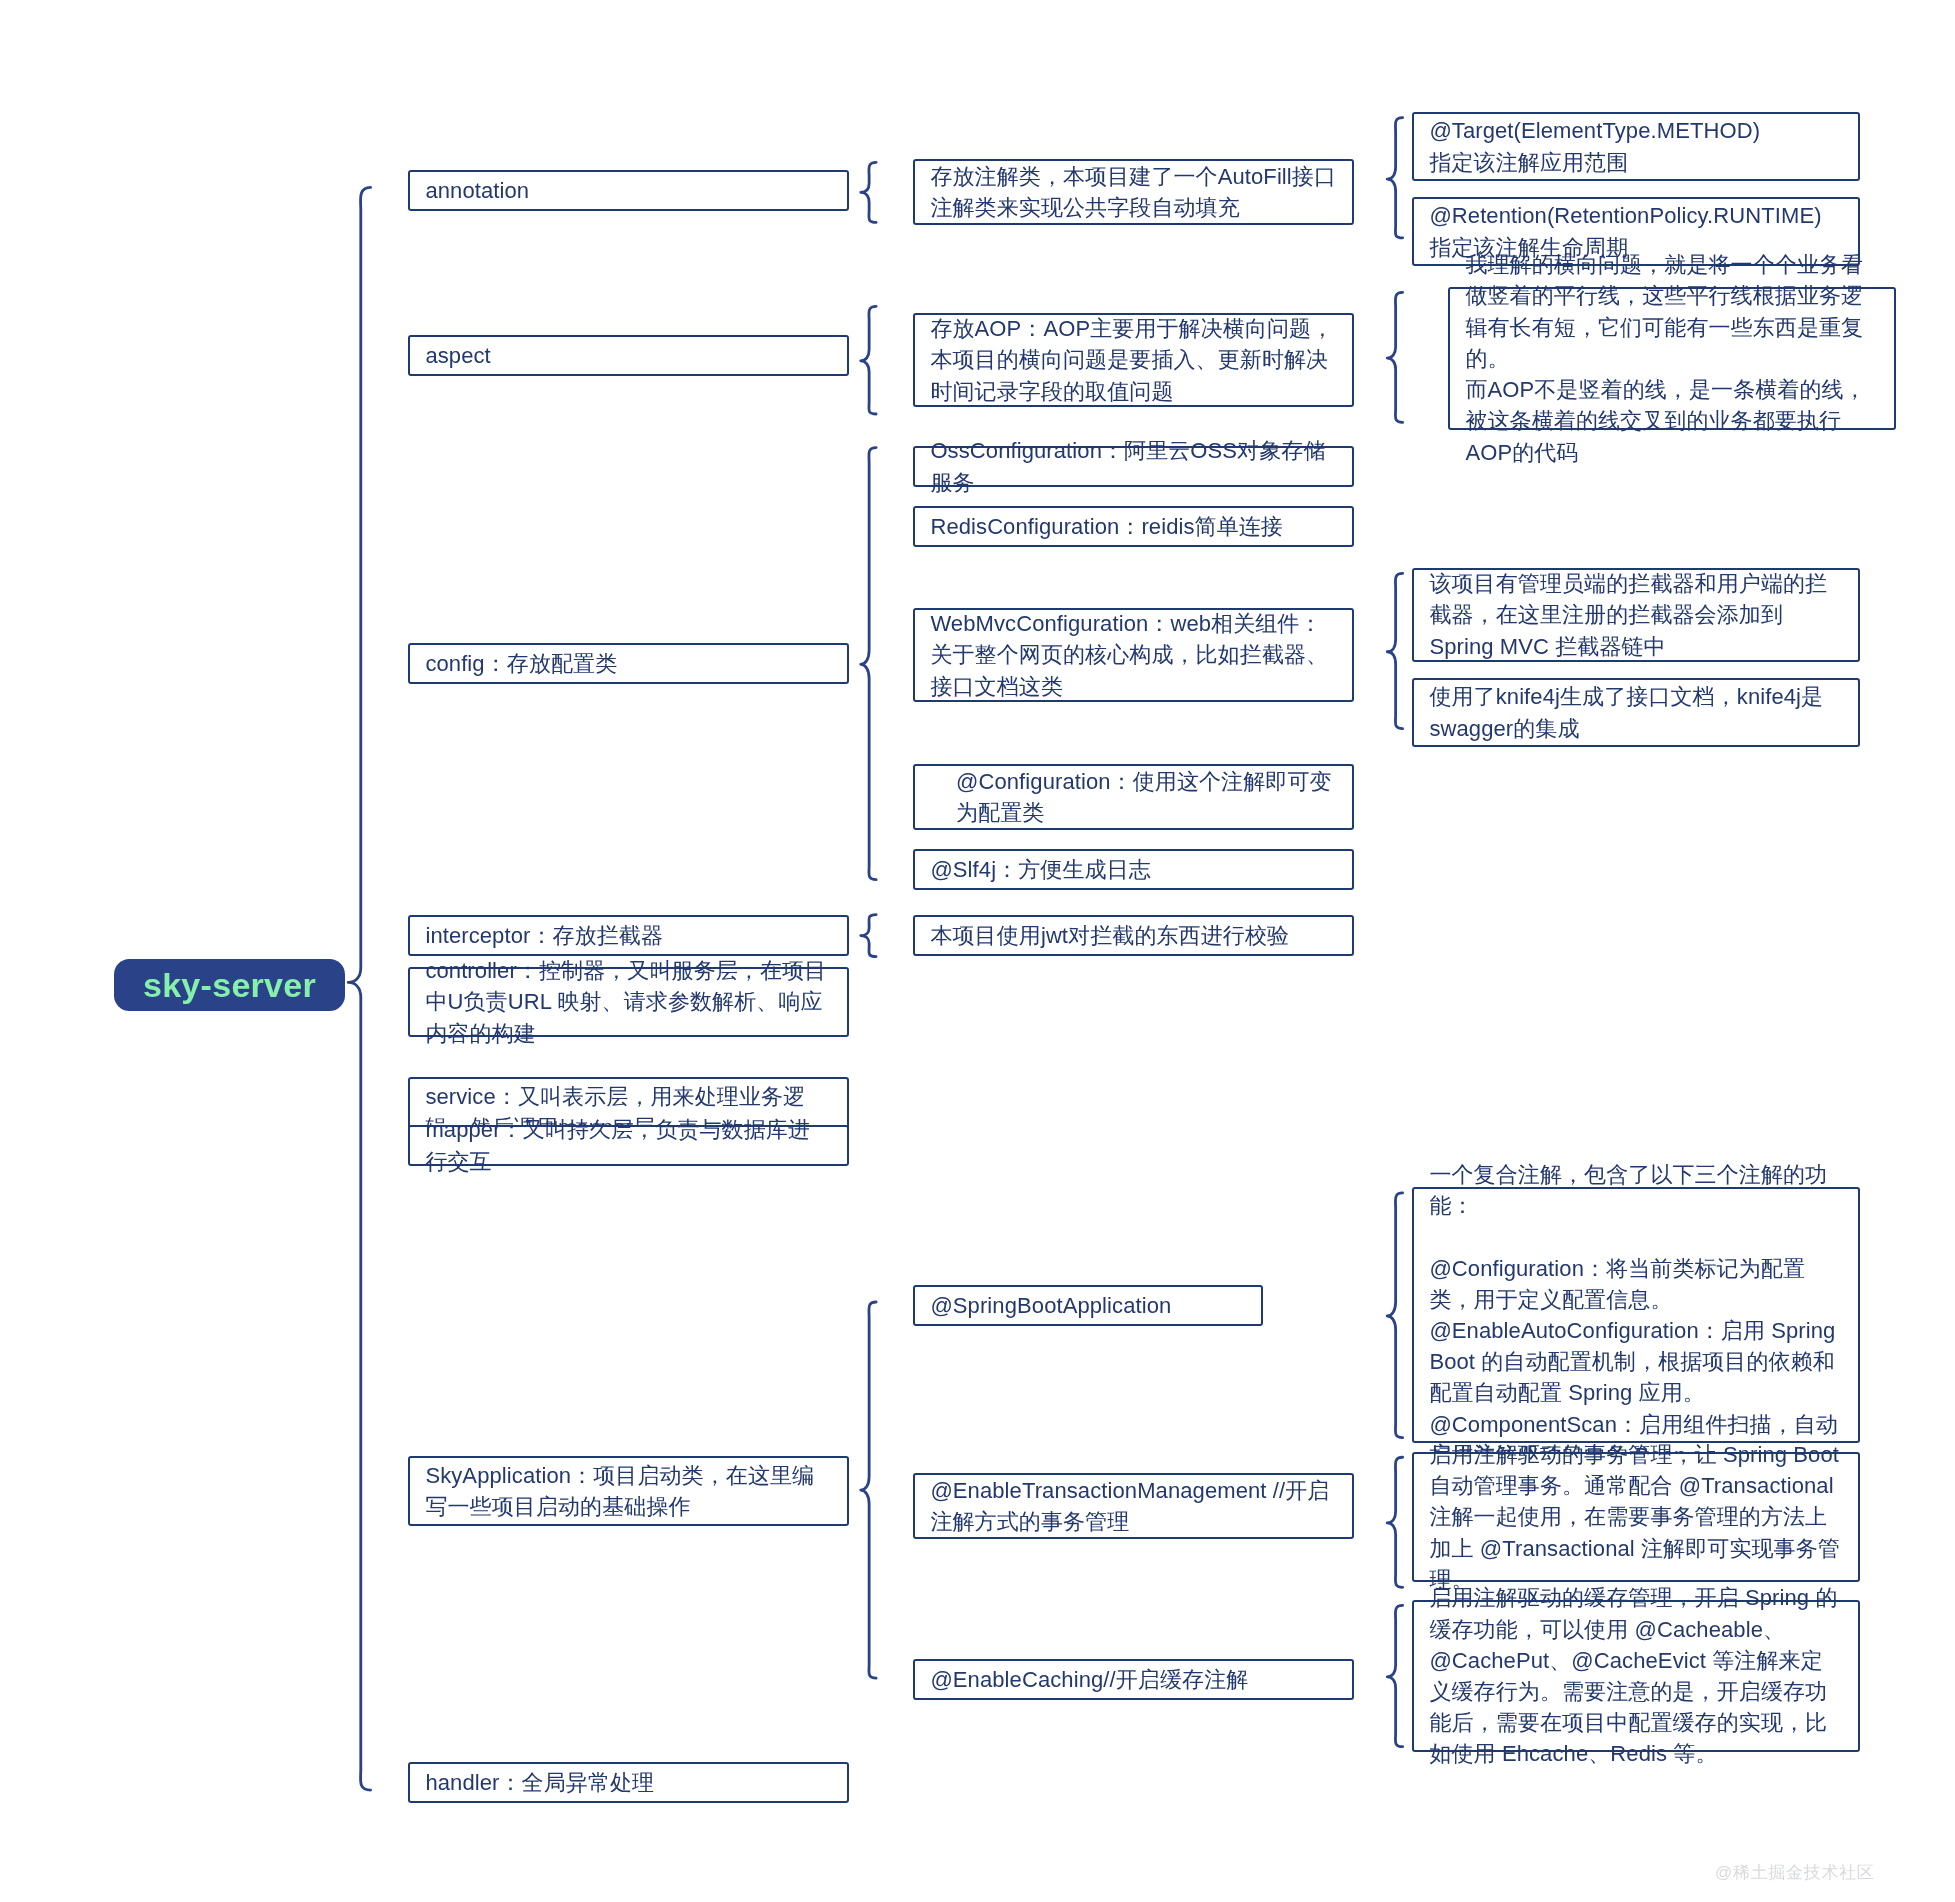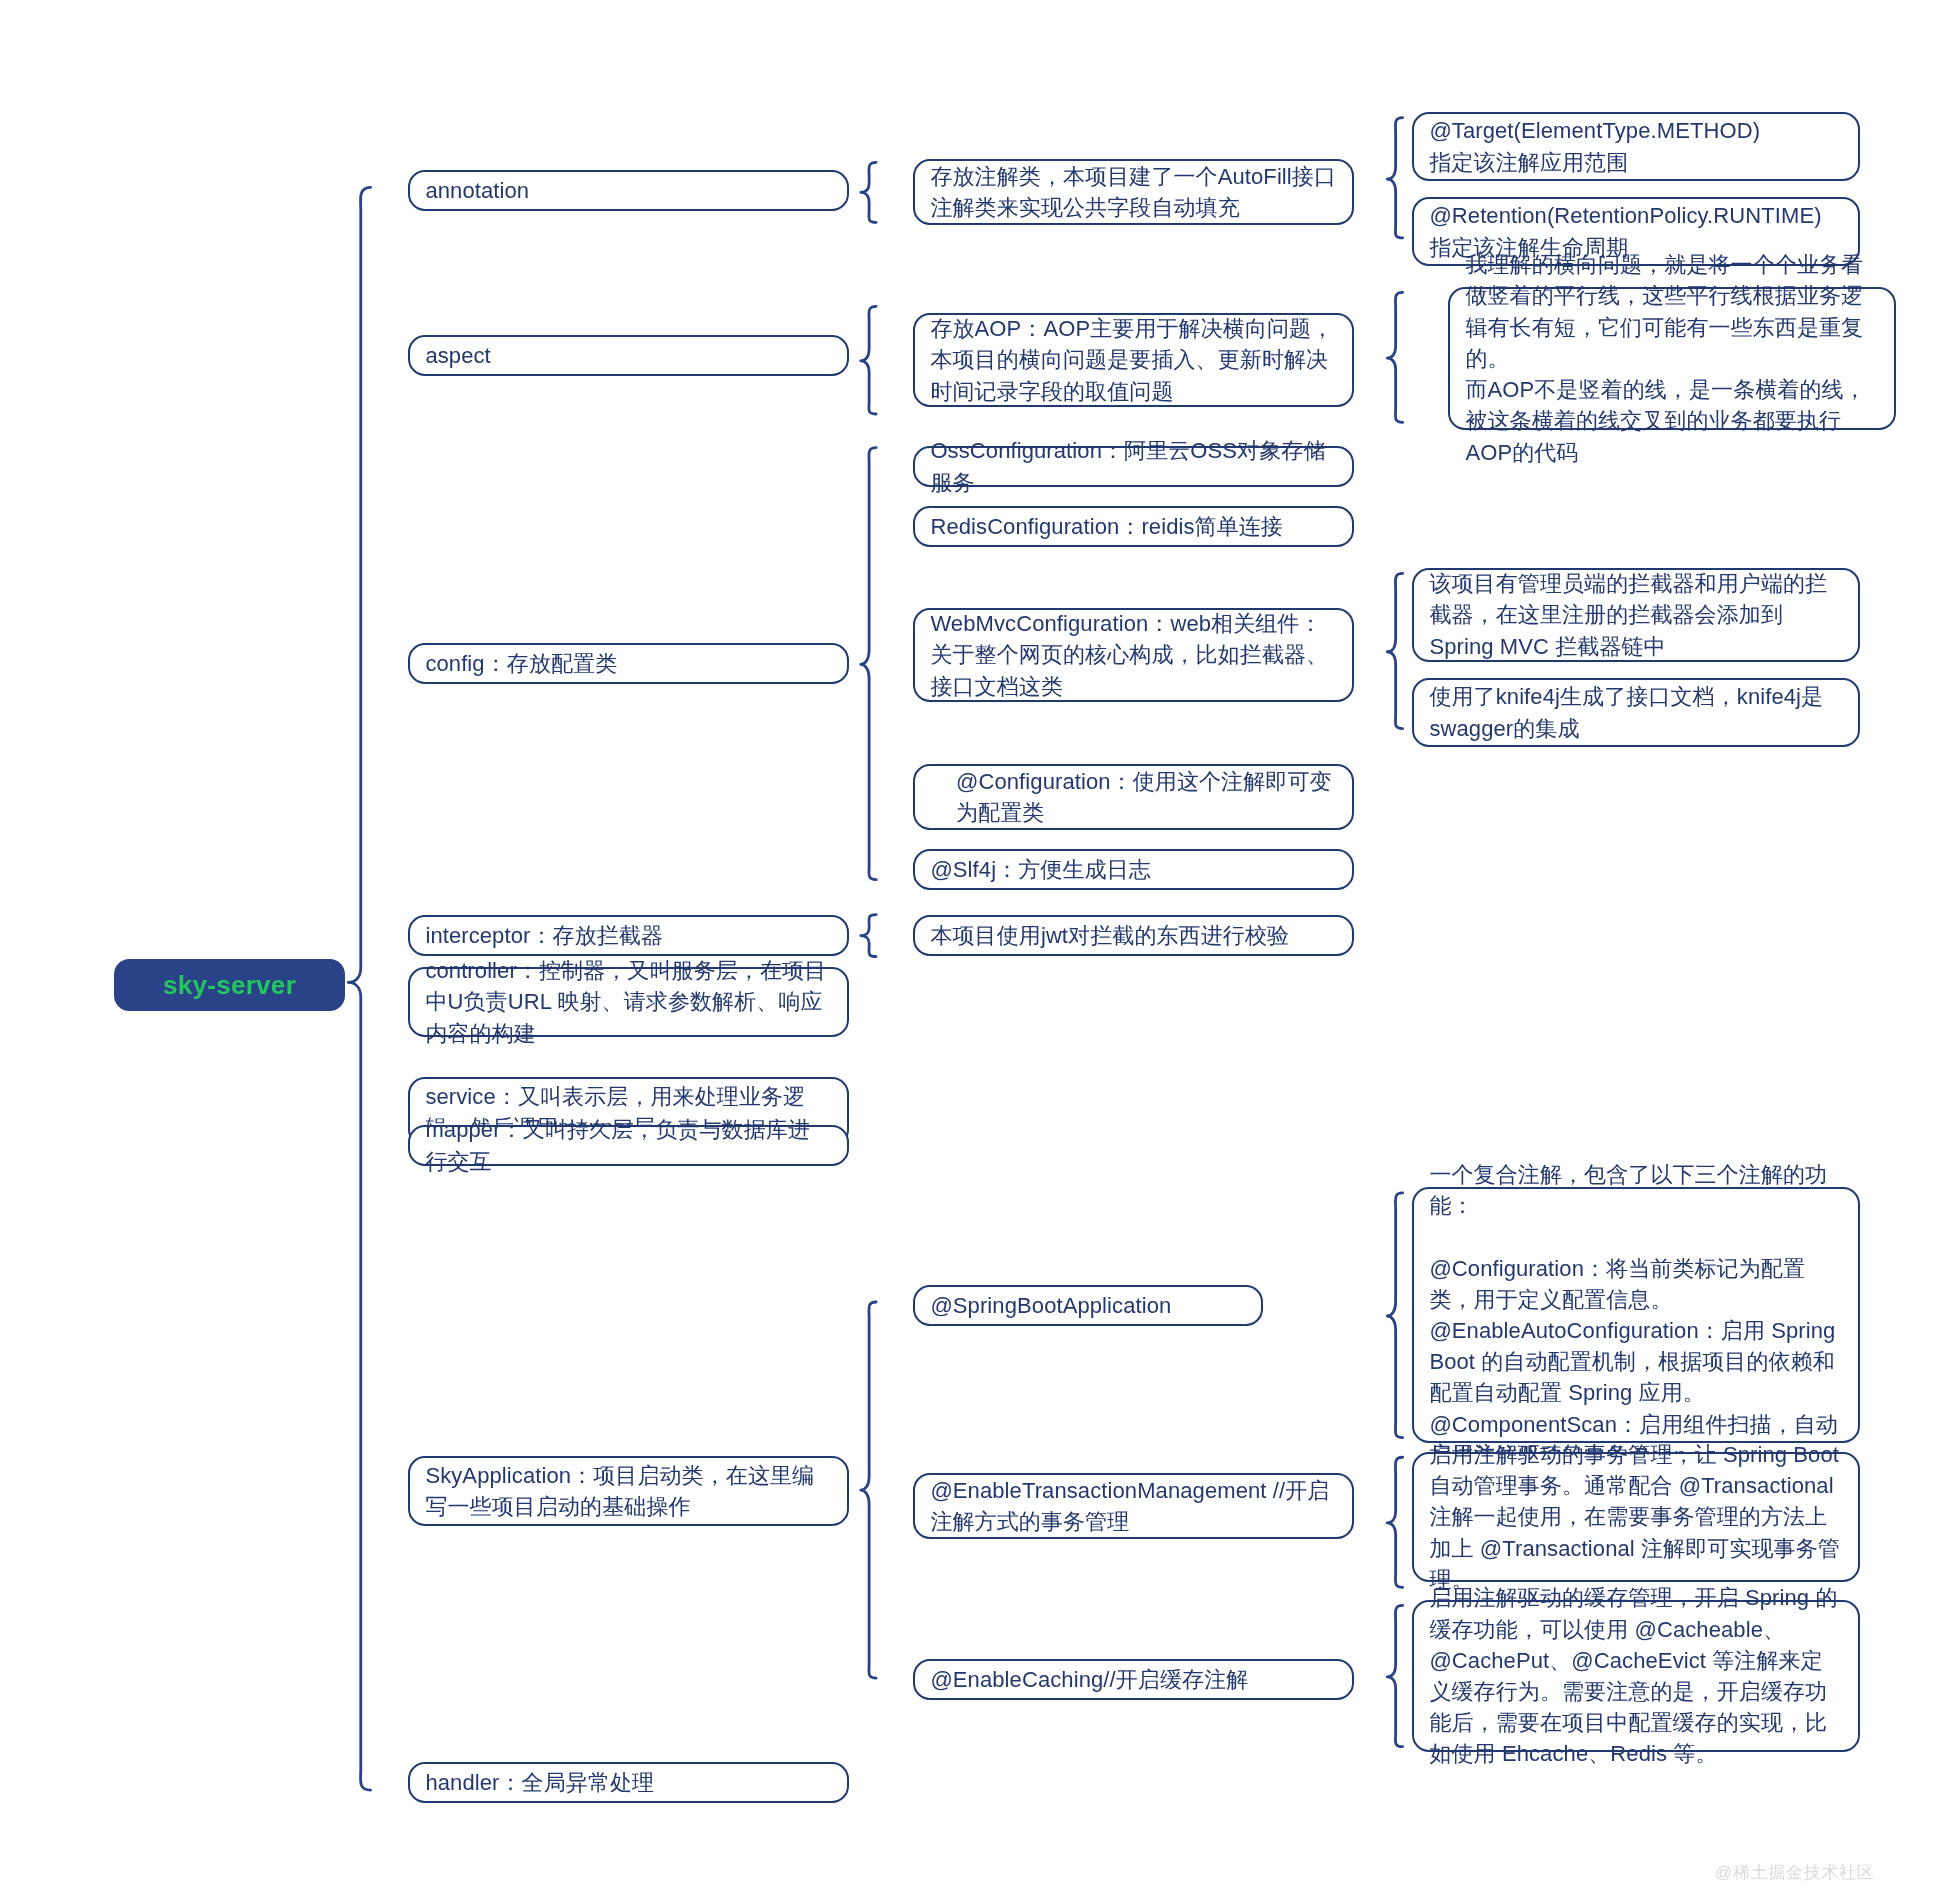--- a/index.html
+++ b/index.html
@@ -17,21 +17,21 @@
   #links{
     position:absolute;
     left:0;top:0;
     width:1955px;height:1902px;
     pointer-events:none;
   }
   .node{
     position:absolute;
     box-sizing:border-box;
     border:2.4px solid #1f3a70;
-    border-radius:17px;
+    border-radius:3px;
     background:#ffffff;
     display:flex;
     align-items:center;
     padding:7px 15.4px;
   }
   .node .txt{
     font-size:22px;
     line-height:1.42;
     color:#23386e;
     letter-spacing:0.1px;
@@ -40,22 +40,22 @@
   .root{
     position:absolute;
     box-sizing:border-box;
     background:#2a4288;
     border-radius:15.4px;
     display:flex;
     align-items:center;
     justify-content:center;
   }
   .root .txt{
-    color:#22c55e;
-    font-size:26px;
+    color:#86efac;
+    font-size:34px;
     font-weight:bold;
     letter-spacing:0.3px;
   }
   .watermark{
     position:absolute;
     font-size:17px;
     color:#d8dadd;
     letter-spacing:0.7px;
   }
 </style>

